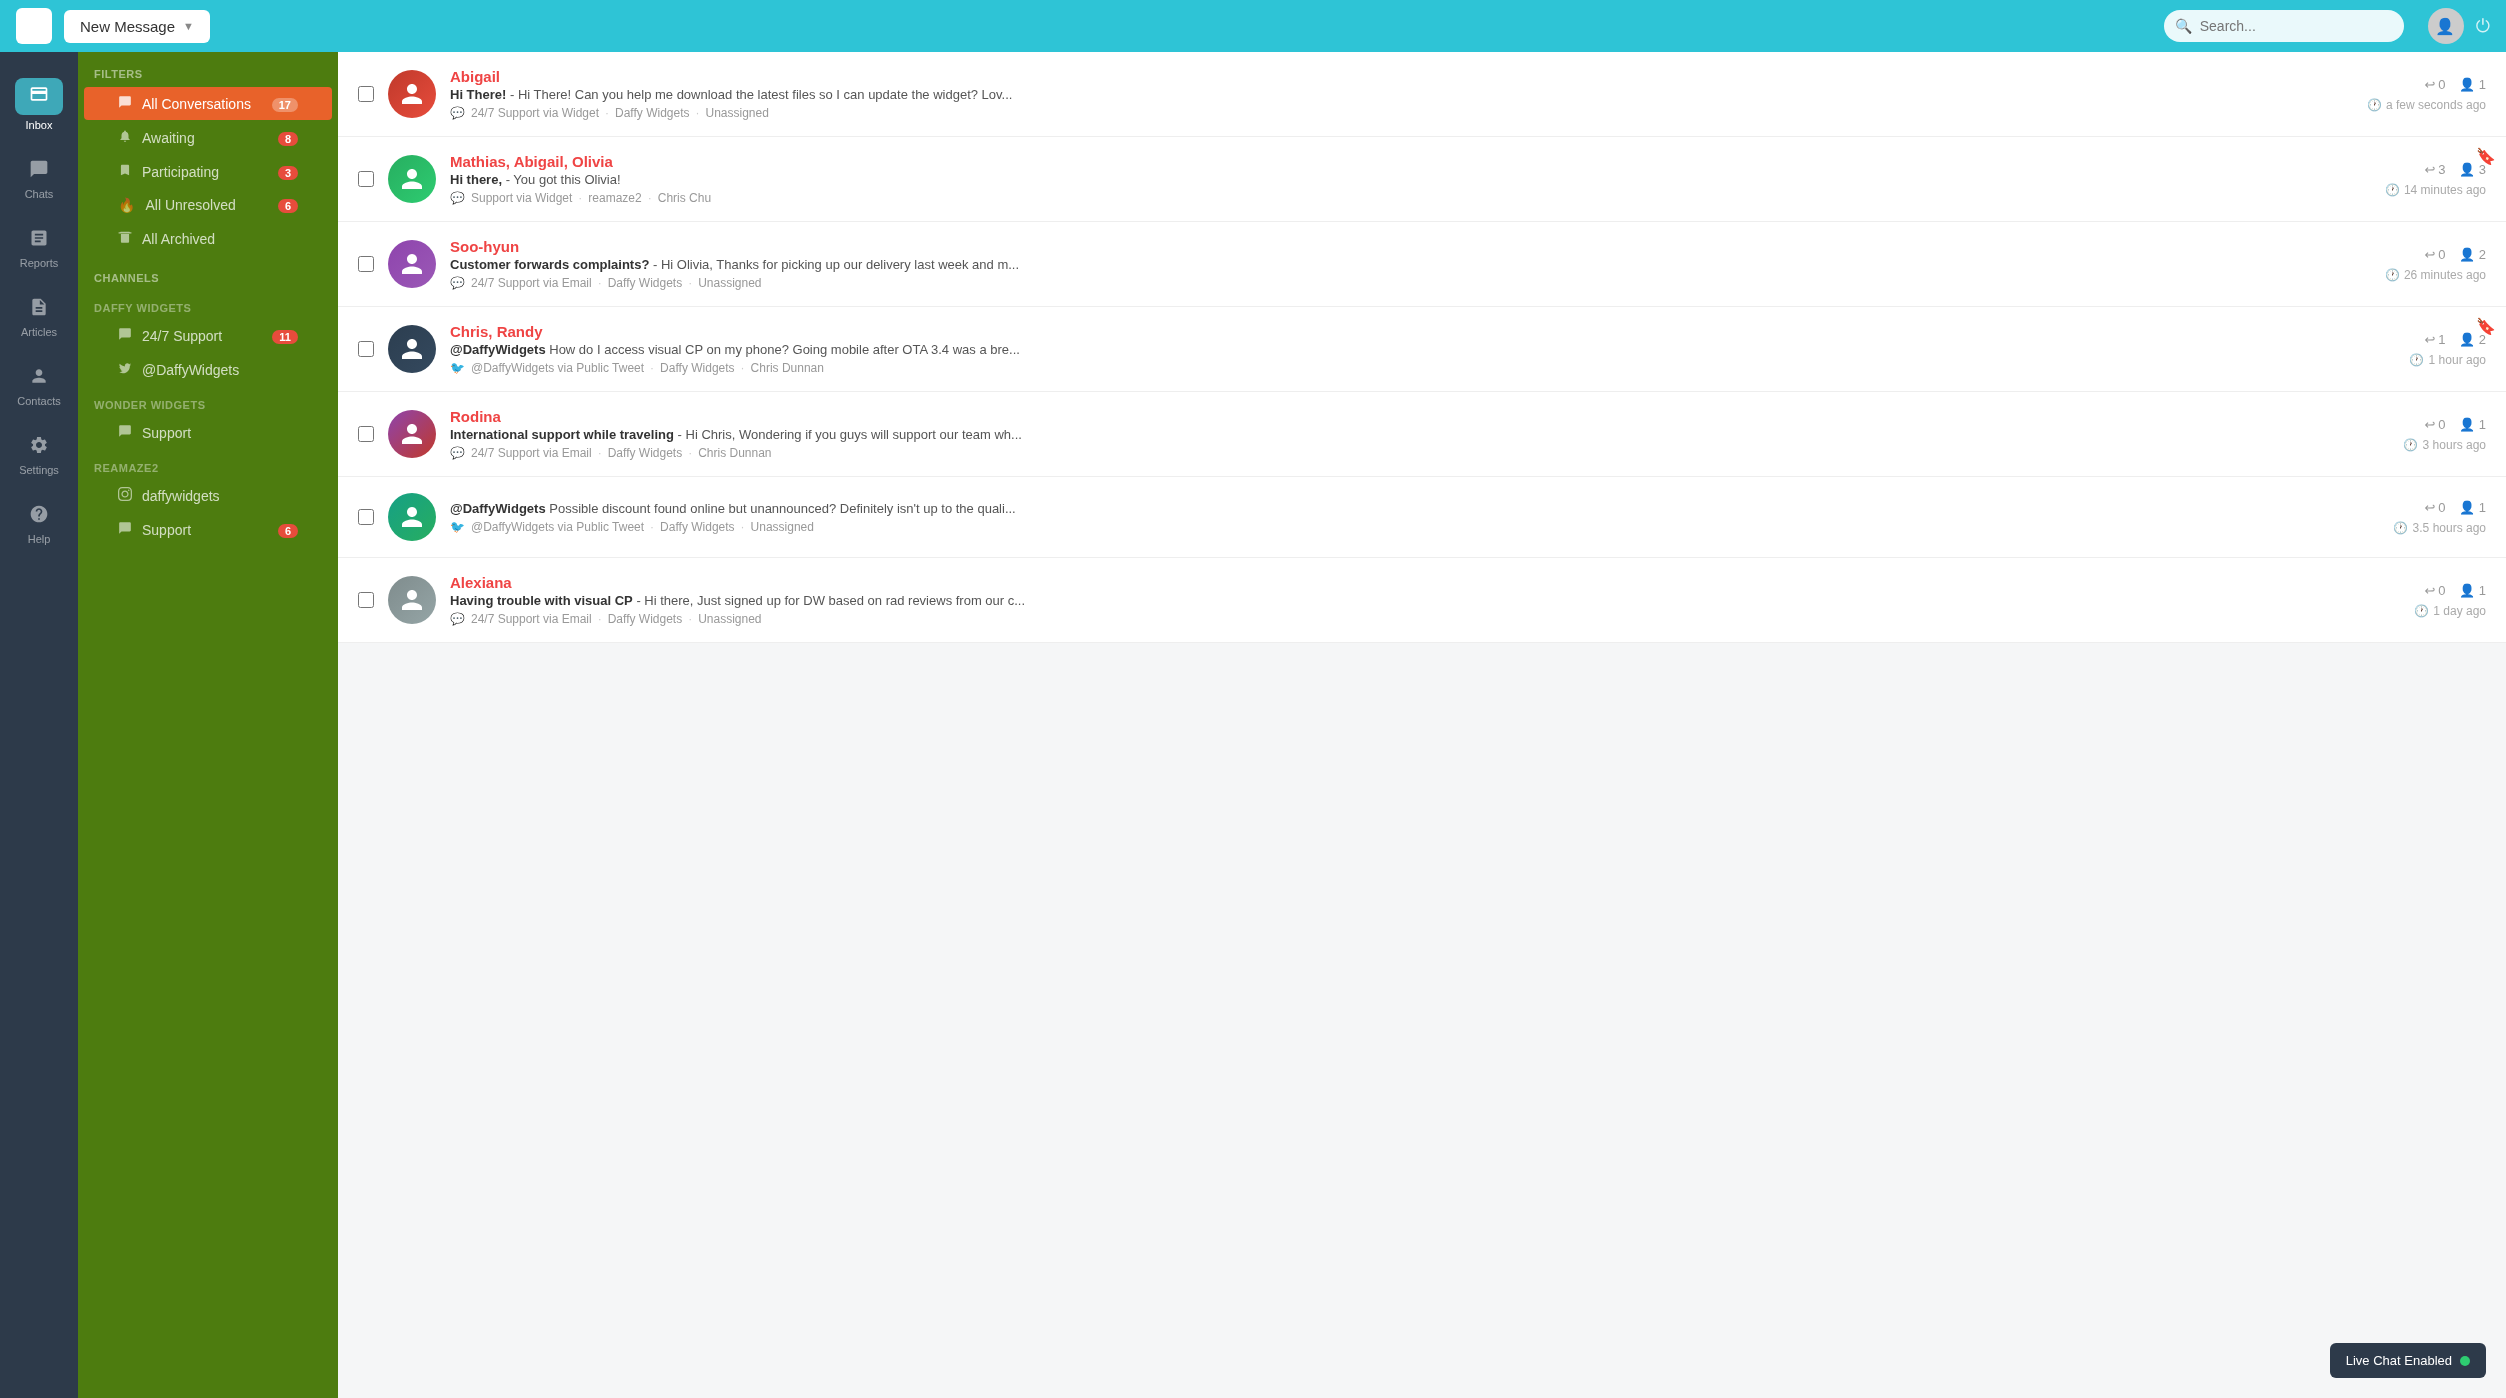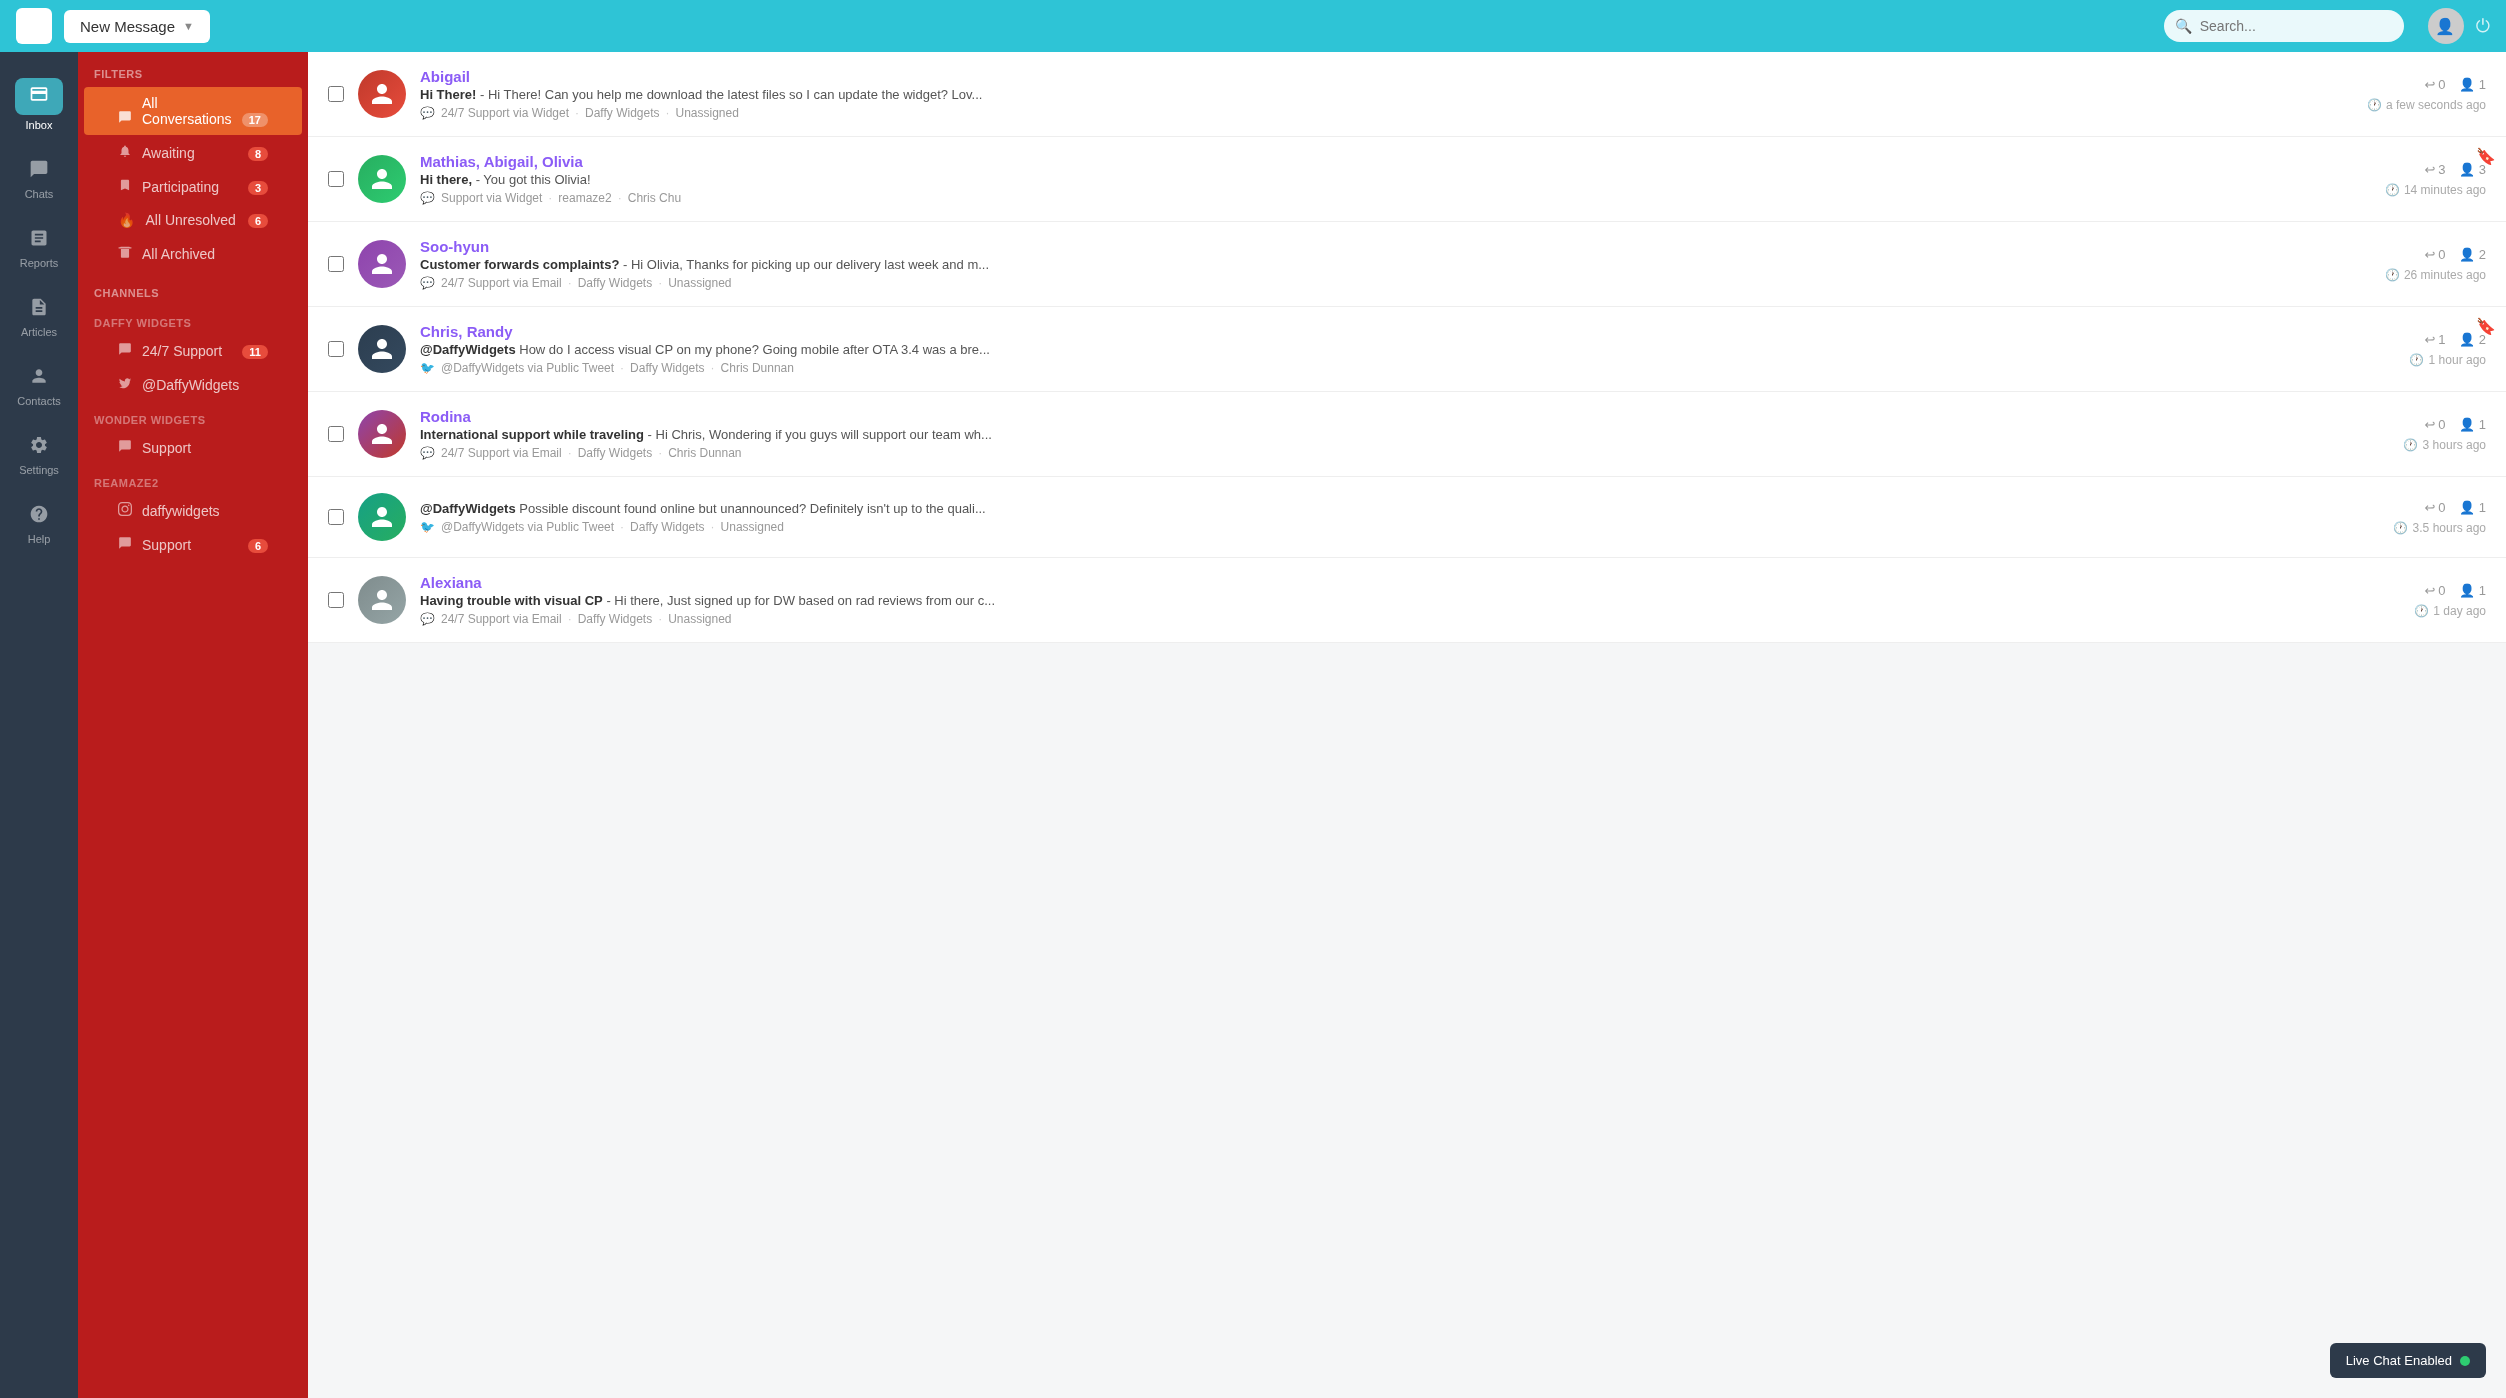--- a/index.html
+++ b/index.html
@@ -107,22 +107,22 @@
     .nav-item .nav-icon { font-size: 20px; }
     .nav-item .nav-label { font-size: 11px; }
     .nav-item.active .nav-icon-container {
       background: #3ea8b8;
       border-radius: 8px;
       padding: 6px 14px;
     }
 
     
     .sidebar {
-      width: 230px;
-      background: #b91c1c;
+      width: 260px;
+      background: #4d7c0f;
       color: white;
       overflow-y: auto;
       flex-shrink: 0;
     }
     .sidebar-section-title {
       font-size: 11px;
       font-weight: 700;
       color: rgba(255,255,255,0.5);
       padding: 16px 16px 6px;
       letter-spacing: 0.5px;
@@ -182,21 +182,21 @@
     .conv-avatar {
       width: 48px; height: 48px;
       border-radius: 50%;
       flex-shrink: 0;
       background: #ccc;
       overflow: hidden;
       display: flex; align-items: center; justify-content: center;
       font-size: 18px; font-weight: bold; color: white;
     }
     .conv-body { flex: 1; min-width: 0; }
-    .conv-name { font-size: 15px; font-weight: 600; color: #8b5cf6; margin-bottom: 2px; }
+    .conv-name { font-size: 15px; font-weight: 600; color: #ef4444; margin-bottom: 2px; }
     .conv-preview { font-size: 13px; color: #555; white-space: nowrap; overflow: hidden; text-overflow: ellipsis; margin-bottom: 4px; }
     .conv-preview .preview-subject { font-weight: 600; color: #333; }
     .conv-meta { font-size: 12px; color: #999; display: flex; align-items: center; gap: 6px; }
     .conv-meta .dot { color: #ccc; }
     .conv-right { display: flex; flex-direction: column; align-items: flex-end; gap: 6px; flex-shrink: 0; }
     .conv-stats { display: flex; align-items: center; gap: 14px; color: #999; font-size: 13px; }
     .conv-stat { display: flex; align-items: center; gap: 3px; }
     .conv-time { font-size: 12px; color: #aaa; display: flex; align-items: center; gap: 4px; }
     .bookmark-icon { position: absolute; top: 10px; right: 10px; color: #555; font-size: 16px; }
 

